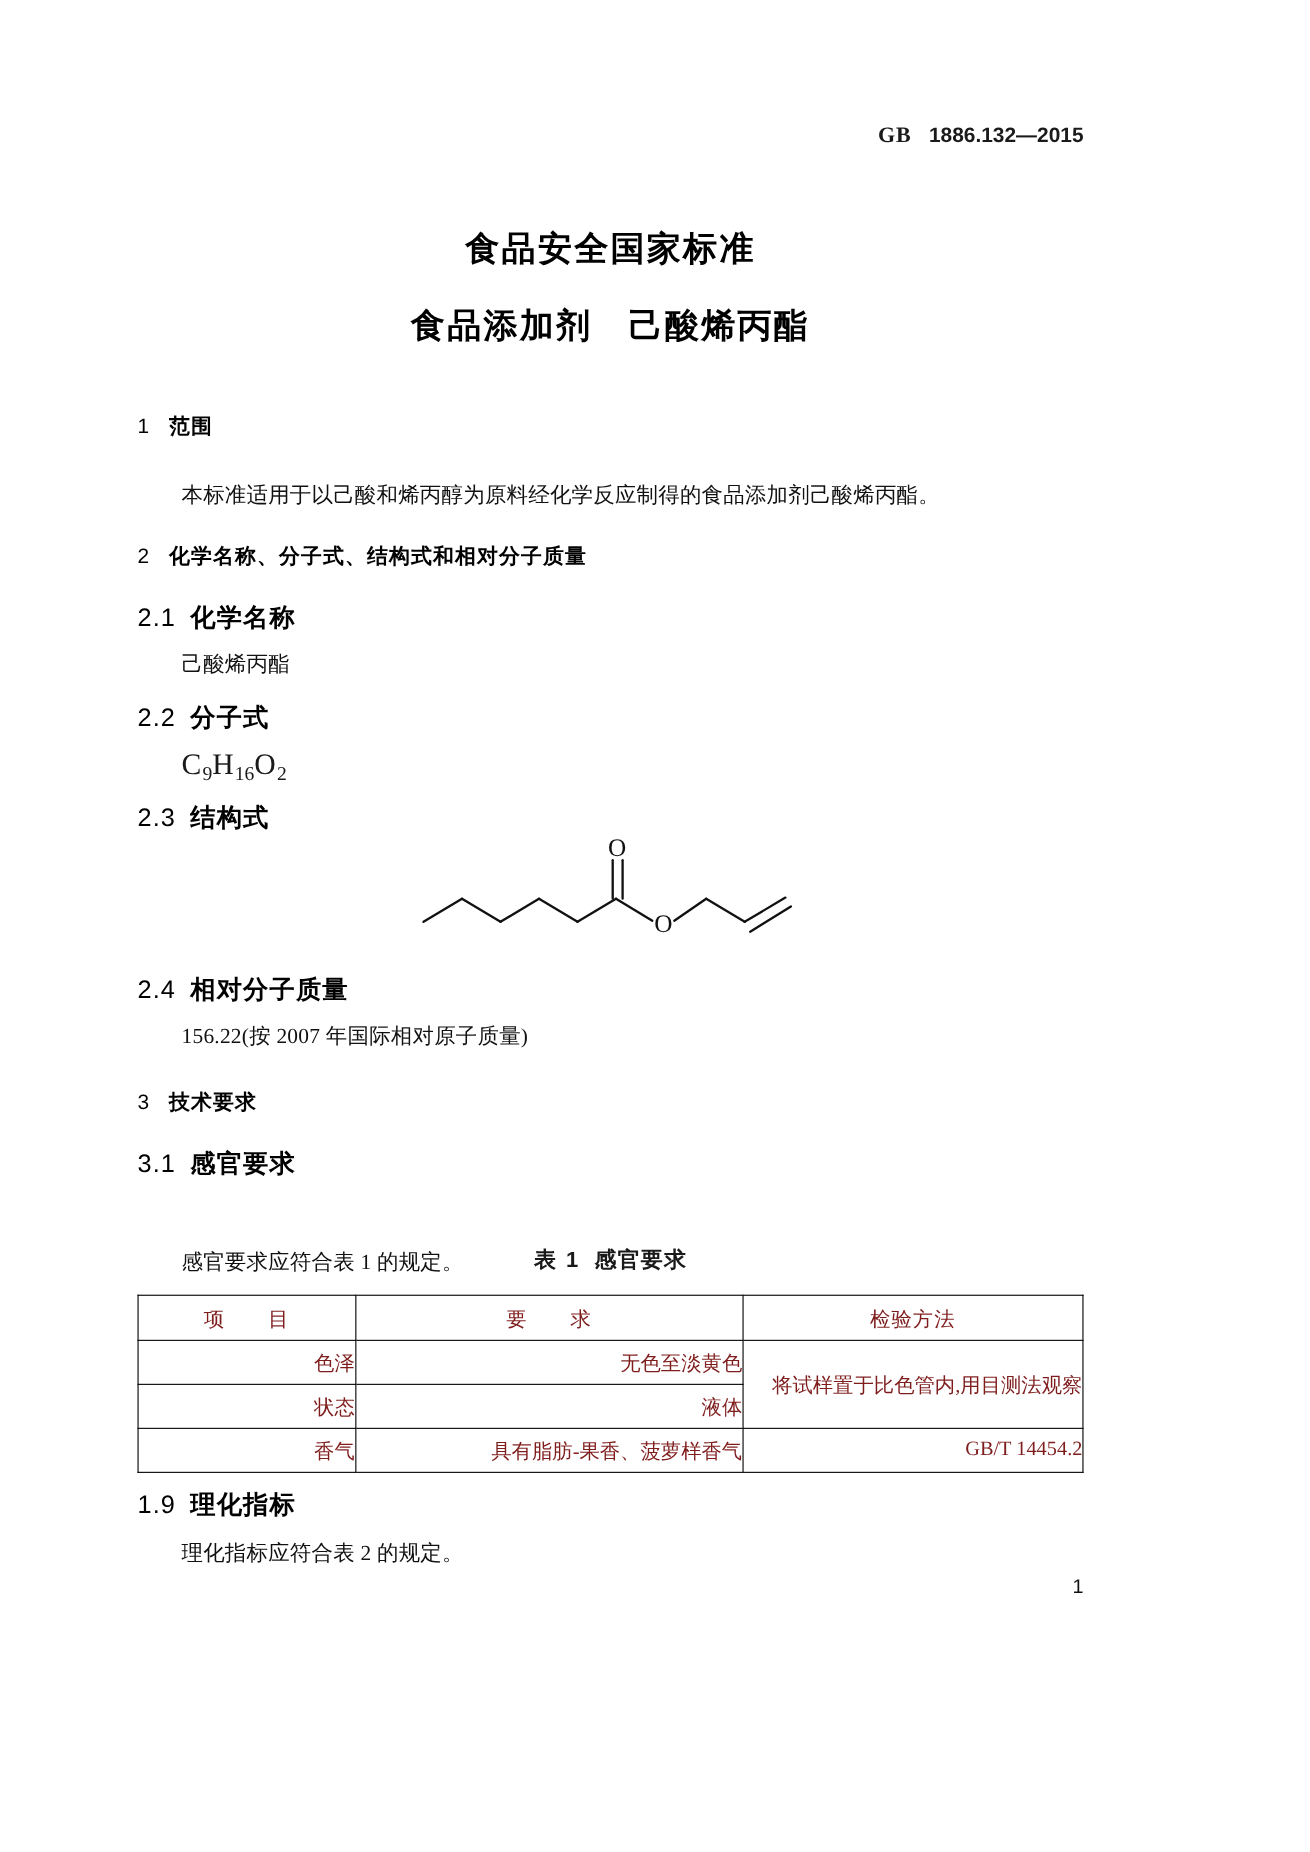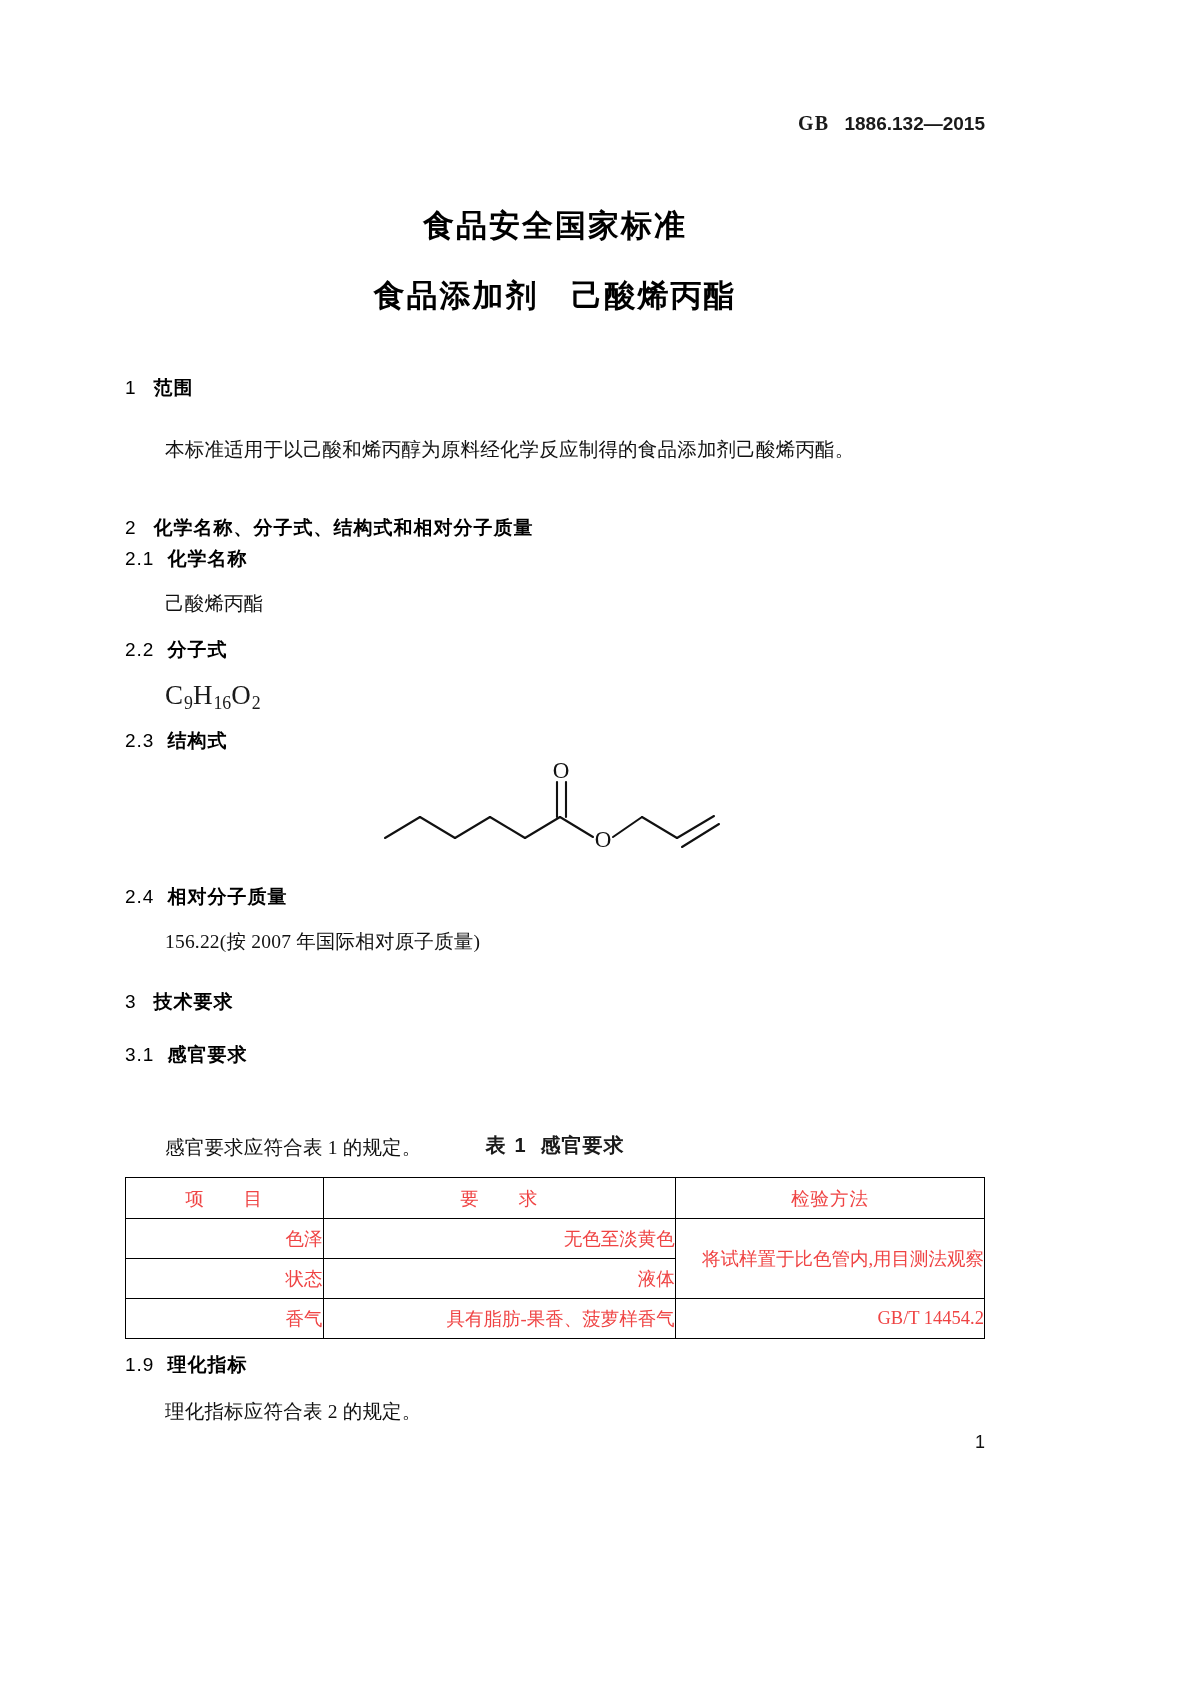--- a/index.html
+++ b/index.html
@@ -77,21 +77,21 @@
     font-family: "DejaVu Sans", "Liberation Sans", sans-serif;
     font-weight: bold;
     color: #000;
     white-space: nowrap;
   }
   .h1 {
     font-size: 19px;
     letter-spacing: 1px;
   }
   .h2 {
-    font-size: 19px;
+    font-size: 23px;
     letter-spacing: 1px;
   }
   .h-num {
     font-family: "Liberation Sans", "DejaVu Sans", sans-serif;
     font-weight: normal;
   }
   .h-gap { display: inline-block; width: 17px; }
   .h-gap-s { display: inline-block; width: 13px; }
 
   
@@ -148,21 +148,21 @@
     top: 1177px;
     width: 860px;
     border-collapse: collapse;
     table-layout: fixed;
     font-family: "Liberation Serif", "DejaVu Serif", serif;
     font-size: 18px;
   }
   table.std th, table.std td {
     border: 1px solid #000;
     padding: 0;
-    color: #ef4444;
+    color: #7f1d1d;
     font-weight: normal;
   }
   table.std th {
     height: 40px;
     text-align: center;
     font-size: 18.5px;
     letter-spacing: 1px;
   }
   table.std td {
     height: 39px;
@@ -202,21 +202,21 @@
     </div>
 
     <div class="title-main">食品安全国家标准</div>
     <div class="title-sub">食品添加剂　己酸烯丙酯</div>
 
     <div class="h1" style="top:375px;">
       <span class="h-num">1</span><span class="h-gap"></span><span>范围</span>
     </div>
     <div class="para" style="top:436px;">本标准适用于以己酸和烯丙醇为原料经化学反应制得的食品添加剂己酸烯丙酯。</div>
 
-    <div class="h1" style="top:493px;margin-top:22px;">
+    <div class="h1" style="top:493px;">
       <span class="h-num">2</span><span class="h-gap"></span><span>化学名称、分子式、结构式和相对分子质量</span>
     </div>
 
     <div class="h2" style="top:546px;">
       <span class="h-num">2.1</span><span class="h-gap-s"></span><span>化学名称</span>
     </div>
     <div class="para" style="top:590px;">己酸烯丙酯</div>
 
     <div class="h2" style="top:637px;">
       <span class="h-num">2.2</span><span class="h-gap-s"></span><span>分子式</span>

